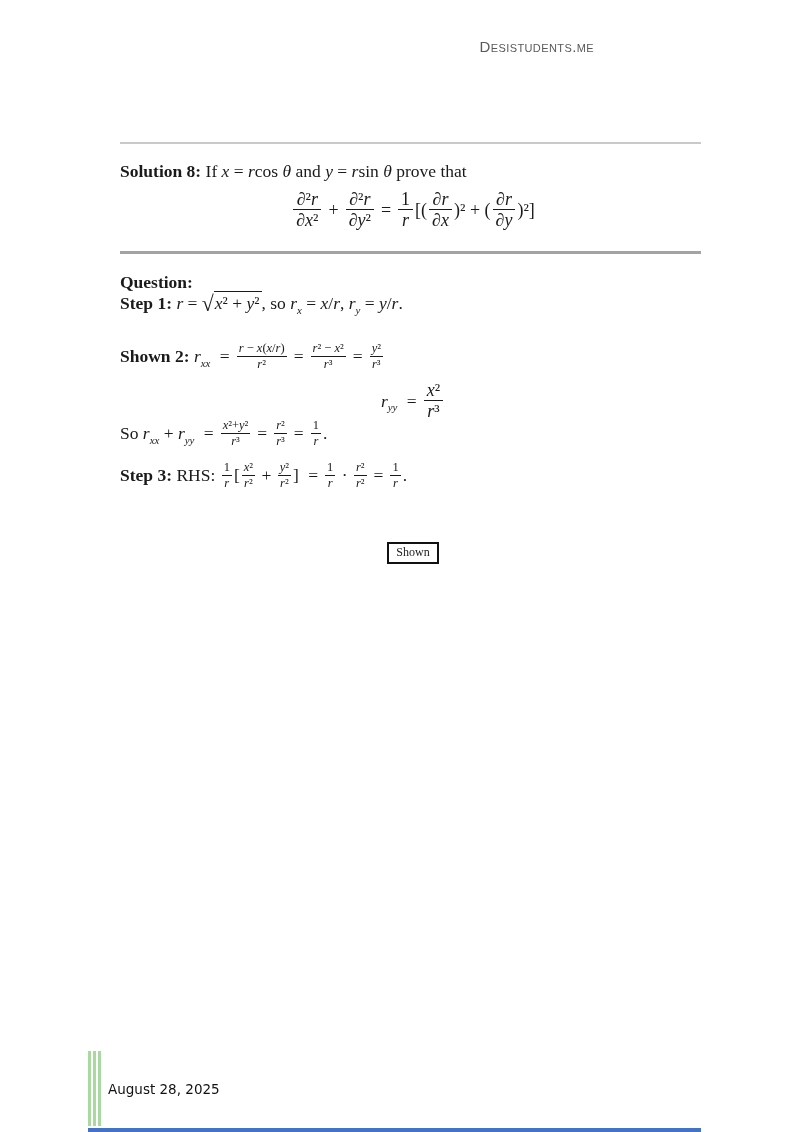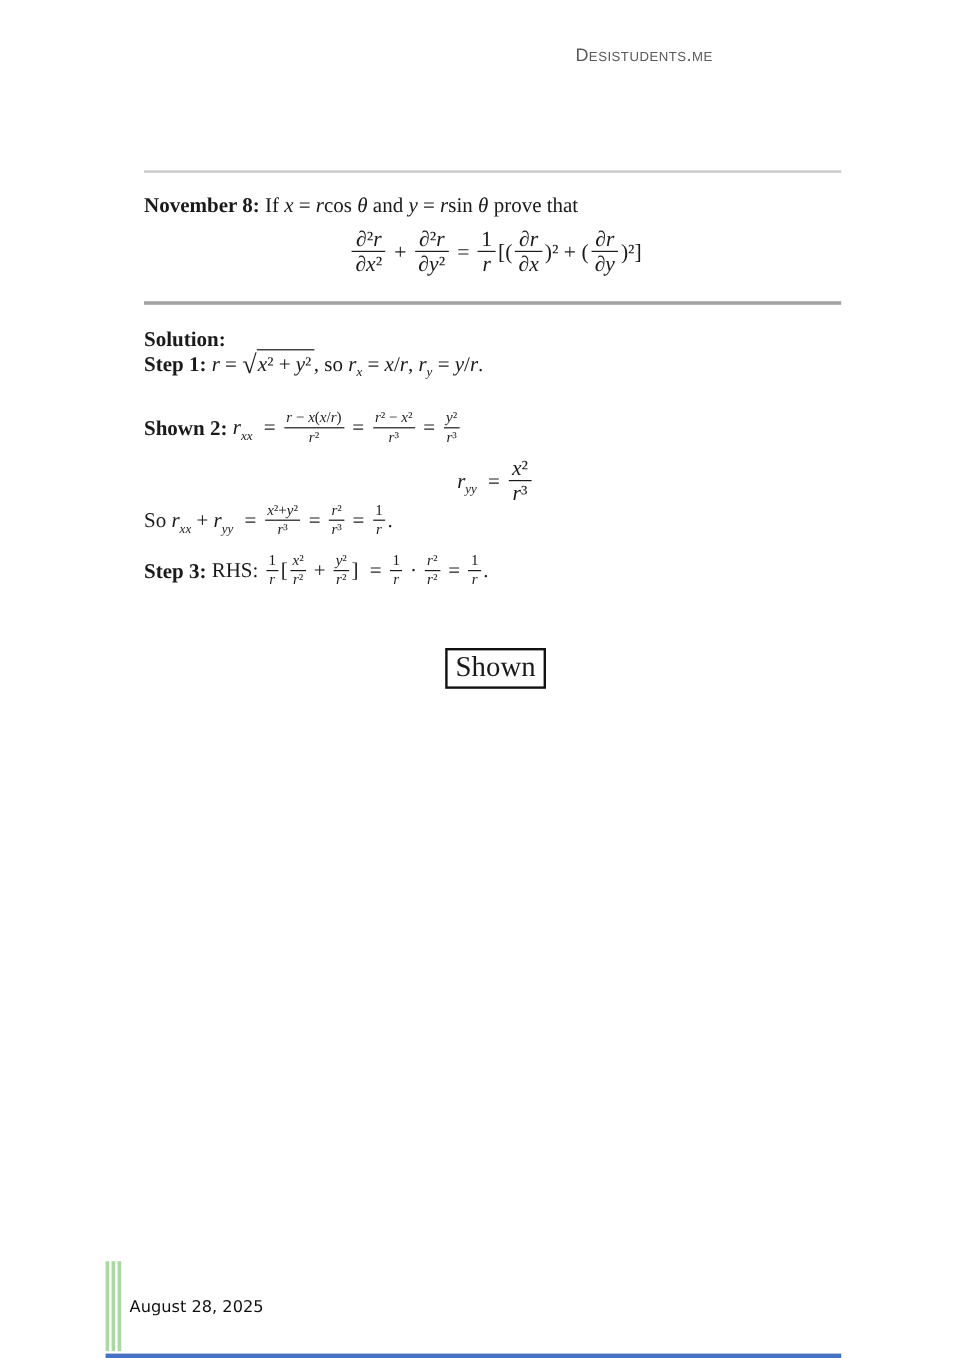--- a/index.html
+++ b/index.html
@@ -41,21 +41,21 @@
   i { font-style:italic; }
   sub { font-style:italic; font-size:0.62em; line-height:0; }
   .fr { display:inline-block; vertical-align:middle; text-align:center; margin:0 2px; position:relative; top:-2px; }
   .fr > span { display:block; line-height:1.12; padding:0 3px; font-size:18px; }
   .fr > span + span { border-top:1.4px solid #1a1a1a; }
   .fr.sm > span { font-size:12.5px; line-height:1.18; padding:0 2px; }
   .op { margin:0 5px; }
   .ol { border-top:1.4px solid #1a1a1a; padding:1px 2px 0 1px; }
   .rad { font-size:1.25em; vertical-align:-2px; }
   .shown-box {
-    display:inline-block; border:2px solid #111; padding:1px 7px 2px 7px; font-size:24px;
+    display:inline-block; border:2px solid #111; padding:1px 7px 2px 7px; font-size:12px;
   }
   
   .footer-accent { position:absolute; left:88px; top:1051px; height:75px; display:flex; }
   .footer-accent .vline { width:3px; height:100%; background:#a9d8a0; margin-right:2px; }
   .footer-date {
     position:absolute; left:108px; top:1081px;
     font-family:"DejaVu Sans","Liberation Sans",sans-serif;
     font-size:13.5px; color:#111111;
   }
   .bottom-bar { position:absolute; left:88px; top:1128px; width:713px; height:4px; background:#4472c4; }
@@ -65,26 +65,26 @@
 
 <div class="page">
 
   <div class="site-label">Desistudents.me</div>
   <div class="page-badge">
     <span>10</span>
   </div>
 
   <div class="rule-top"></div>
   <div class="tline q-line">
-    <b class="lbl">November 8:</b><span> If <i>x</i> = <i>r</i>cos <i>θ</i> and <i>y</i> = <i>r</i>sin <i>θ</i> prove that</span>
+    <b class="lbl">Solution 8:</b><span> If <i>x</i> = <i>r</i>cos <i>θ</i> and <i>y</i> = <i>r</i>sin <i>θ</i> prove that</span>
   </div>
   <div class="tline eq-line"><span class="fr"><span><i>∂</i>²<i>r</i></span><span><i>∂x</i>²</span></span><span class="op">+</span><span class="fr"><span><i>∂</i>²<i>r</i></span><span><i>∂y</i>²</span></span><span class="op">=</span><span class="fr"><span>1</span><span><i>r</i></span></span>[(<span class="fr"><span><i>∂r</i></span><span><i>∂x</i></span></span>)² + (<span class="fr"><span><i>∂r</i></span><span><i>∂y</i></span></span>)²]</div>
   <div class="rule-mid"></div>
 
-  <div class="tline sol-head">Solution:</div>
+  <div class="tline sol-head">Question:</div>
 
   <div class="tline step1-line">
     <b class="lbl">Step 1:</b><span> <i>r</i> = <span class="rad">√</span><span class="ol"><i>x</i>² + <i>y</i>²</span>, so <i>r</i><sub>x</sub> = <i>x</i>/<i>r</i>, <i>r</i><sub>y</sub> = <i>y</i>/<i>r</i>.</span>
   </div>
 
   <div class="tline step2-line">
     <b class="lbl">Shown 2:</b><span> <i>r</i><sub>xx</sub> <span class="op">=</span><span class="fr sm"><span><i>r</i> − <i>x</i>(<i>x</i>/<i>r</i>)</span><span><i>r</i>²</span></span><span class="op">=</span><span class="fr sm"><span><i>r</i>² − <i>x</i>²</span><span><i>r</i>³</span></span><span class="op">=</span><span class="fr sm"><span><i>y</i>²</span><span><i>r</i>³</span></span></span>
   </div>
 
   <div class="tline ryy-line"><i>r</i><sub>yy</sub> <span class="op">=</span><span class="fr"><span><i>x</i>²</span><span><i>r</i>³</span></span></div>

